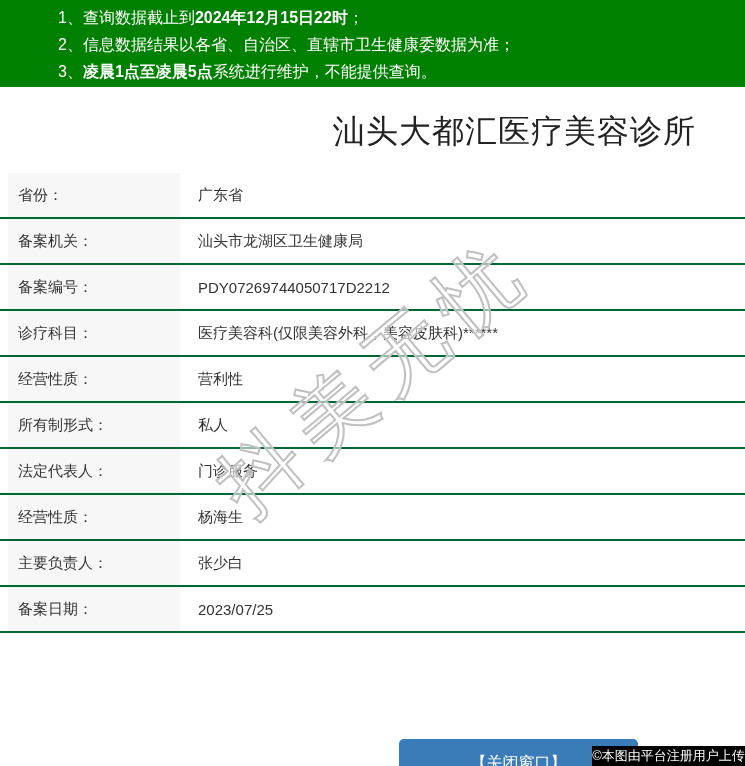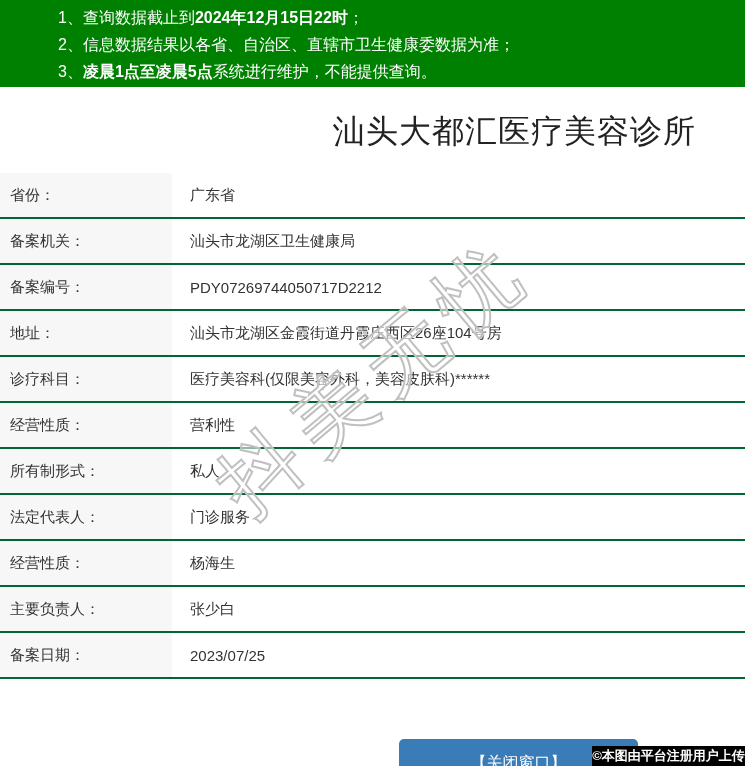--- a/index.html
+++ b/index.html
@@ -38,20 +38,21 @@
   .record-table{
     position:absolute;top:173px;left:0;width:745px;
     z-index:1;
   }
   .record-row{
     display:flex;align-items:center;
     height:46px;
     border-bottom:2px solid var(--divider-green);
     background:#ffffff;
     font-size:15px;
+    padding-left:8px;
   }
   .cell-label{
     width:172px;height:100%;
     background:#f7f7f7;
     display:flex;align-items:center;
     padding-left:10px;
     flex-shrink:0;
   }
   .cell-value{
     flex:1;height:100%;
@@ -80,21 +81,21 @@
     padding-top:7px;
     cursor:pointer;
     z-index:3;
   }
   
   .upload-badge{
     position:absolute;left:592px;top:746px;
     width:153px;height:20px;
     background:var(--badge-bg);
     color:#ffffff;
-    font-size:13px;font-weight:bold;
+    font-size:13px;font-weight:normal;
     display:flex;align-items:center;justify-content:center;
     white-space:nowrap;
     z-index:4;
   }
 </style>
 </head>
 <body>
 
 <div class="notice">
   <div class="notice-line"><span>1、查询数据截止到</span><span class="bold-seg">2024年12月15日22时</span><span>；</span></div>
@@ -109,24 +110,20 @@
     <div class="cell-label">省份：</div>
     <div class="cell-value">广东省</div>
   </div>
     <div class="record-row">
     <div class="cell-label">备案机关：</div>
     <div class="cell-value">汕头市龙湖区卫生健康局</div>
   </div>
     <div class="record-row">
     <div class="cell-label">备案编号：</div>
     <div class="cell-value">PDY07269744050717D2212</div>
-  </div>
-    <div class="record-row">
-    <div class="cell-label">地址：</div>
-    <div class="cell-value">汕头市龙湖区金霞街道丹霞庄西区26座104号房</div>
   </div>
     <div class="record-row">
     <div class="cell-label">诊疗科目：</div>
     <div class="cell-value">医疗美容科(仅限美容外科，美容皮肤科)******</div>
   </div>
     <div class="record-row">
     <div class="cell-label">经营性质：</div>
     <div class="cell-value">营利性</div>
   </div>
     <div class="record-row">

